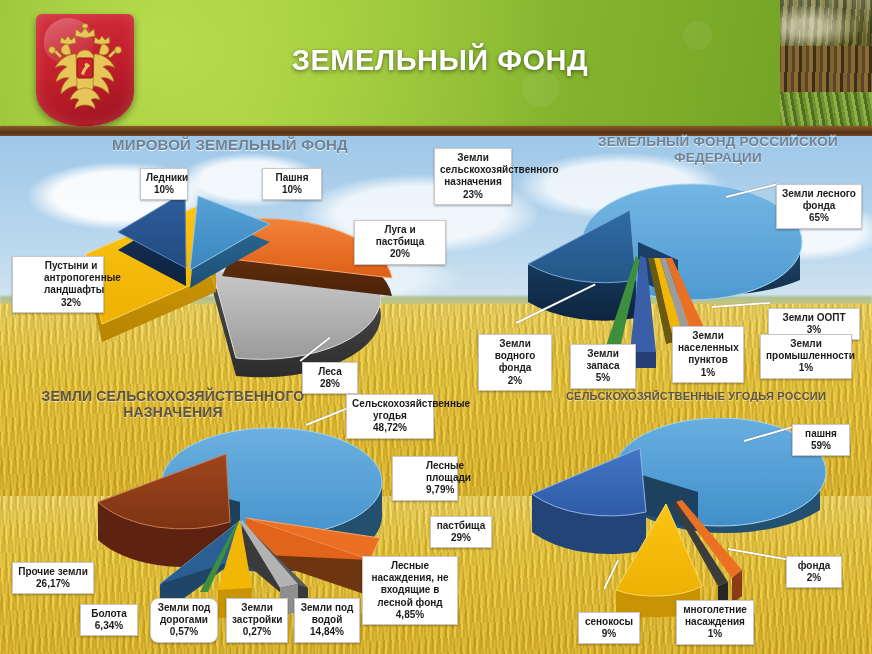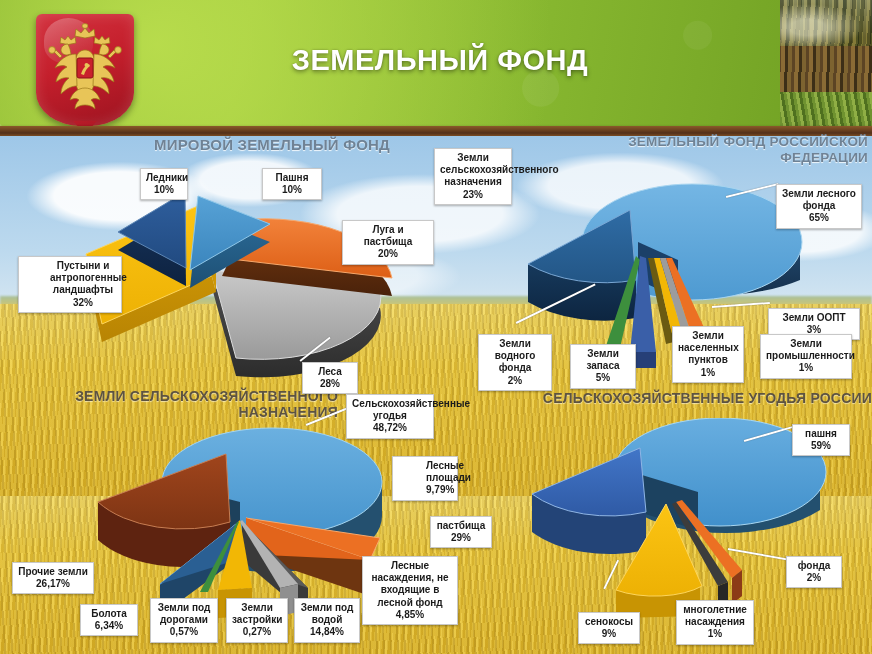--- a/index.html
+++ b/index.html
@@ -112,28 +112,28 @@
   }
   .horizon{
     position:absolute;left:0;top:160px;width:872px;height:14px;
     background:linear-gradient(180deg,rgba(160,185,140,.85),rgba(226,198,80,.9));
     filter:blur(1px);
   }
 
   
   .ctitle{
     position:absolute;font-weight:bold;letter-spacing:.2px;line-height:1.15;
-    text-align:right;
+    text-align:center;
   }
   .ctitle.sky{color:#6f8295;text-shadow:0 1px 1px rgba(255,255,255,.85);}
   .ctitle.field{color:#5d5340;text-shadow:0 1px 1px rgba(255,255,255,.55);}
   #t1{left:70px;top:136px;width:320px;font-size:15px;}
   #t2{left:568px;top:134px;width:300px;font-size:13.5px;}
   #t3{left:8px;top:388px;width:330px;font-size:14px;}
-  #t4{left:520px;top:390px;width:352px;font-size:14px;}
+  #t4{left:520px;top:390px;width:352px;font-size:11px;}
 
   
   .lbl{
     position:absolute;
     background:#ffffff;
     border:1px solid #c8c8c8;
     color:#1b1b1b;
     font-size:10px;font-weight:bold;line-height:1.22;
     text-align:center;
     padding:3px 5px;
@@ -280,27 +280,27 @@
       </g>
     </svg>
   </div>
 
   <div class="lbl" style="left:140px;top:168px;width:48px;">
     <span>Ледники</span><br><span>10%</span>
   </div>
   <div class="lbl" style="left:262px;top:168px;width:60px;">
     <span>Пашня</span><br><span>10%</span>
   </div>
-  <div class="lbl" style="left:342px;top:220px;width:92px;">
+  <div class="lbl" style="left:354px;top:220px;width:92px;">
     <span>Луга и пастбища</span><br><span>20%</span>
   </div>
   <div class="lbl" style="left:302px;top:362px;width:56px;">
     <span>Леса</span><br><span>28%</span>
   </div>
-  <div class="lbl" style="left:18px;top:256px;width:104px;padding-left:31px;">
+  <div class="lbl" style="left:12px;top:256px;width:92px;padding-left:31px;">
     <span>Пустыни и антропогенные ландшафты</span><br><span>32%</span>
   </div>
   <div class="leader" style="left:300px;top:360px;width:38px;transform:rotate(-38deg);"></div>
 
   <div class="pie" style="left:470px;top:168px;width:360px;height:210px;">
     <svg width="360" height="210" viewBox="0 0 360 210">
       <defs>
         <linearGradient id="r_lbT" x1="0" y1="0" x2="0" y2="1">
           <stop offset="0%" stop-color="#74b6e4"></stop>
             <stop offset="100%" stop-color="#4e9ad1"></stop>
@@ -442,21 +442,21 @@
   </div>
   <div class="lbl" style="left:392px;top:456px;width:66px;padding-left:33px;">
     <span>Лесные площади</span><br><span>9,79%</span>
   </div>
   <div class="lbl" style="left:12px;top:562px;width:82px;">
     <span>Прочие земли</span><br><span>26,17%</span>
   </div>
   <div class="lbl" style="left:80px;top:604px;width:58px;">
     <span>Болота</span><br><span>6,34%</span>
   </div>
-  <div class="lbl" style="left:150px;top:598px;width:68px;">
+  <div class="lbl" style="left:150px;top:598px;width:68px;border-radius:8px;">
     <span>Земли под дорогами</span><br><span>0,57%</span>
   </div>
   <div class="lbl" style="left:226px;top:598px;width:62px;">
     <span>Земли застройки</span><br><span>0,27%</span>
   </div>
   <div class="lbl" style="left:294px;top:598px;width:66px;">
     <span>Земли под водой</span><br><span>14,84%</span>
   </div>
   <div class="lbl" style="left:362px;top:556px;width:96px;">
     <span>Лесные насаждения, не входящие в лесной фонд</span><br><span>4,85%</span>

